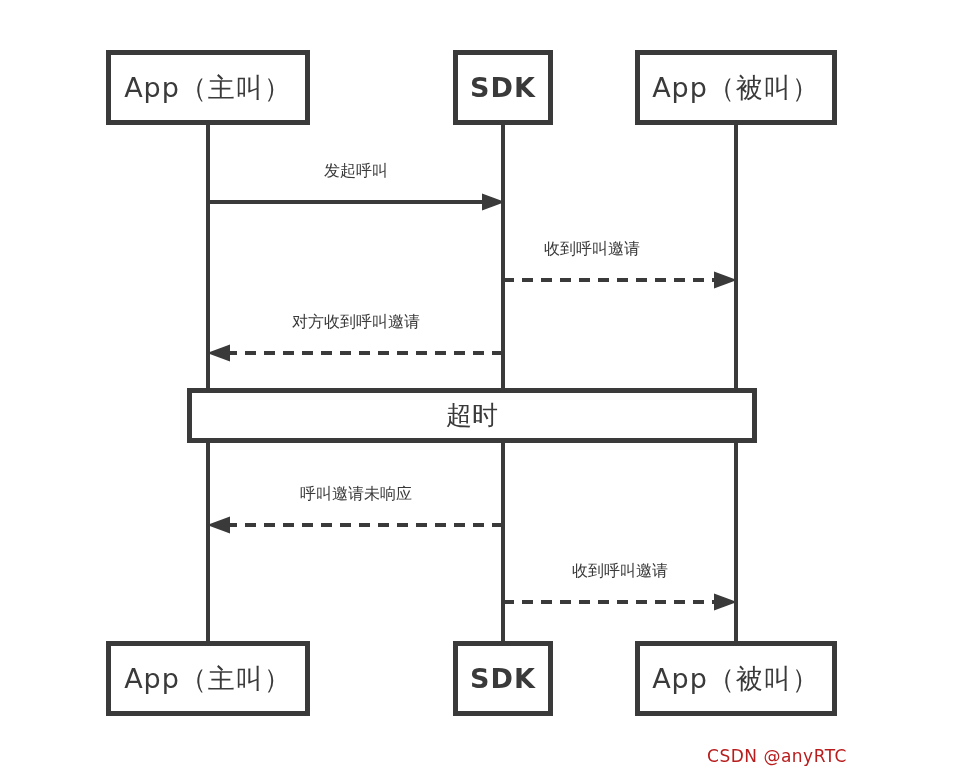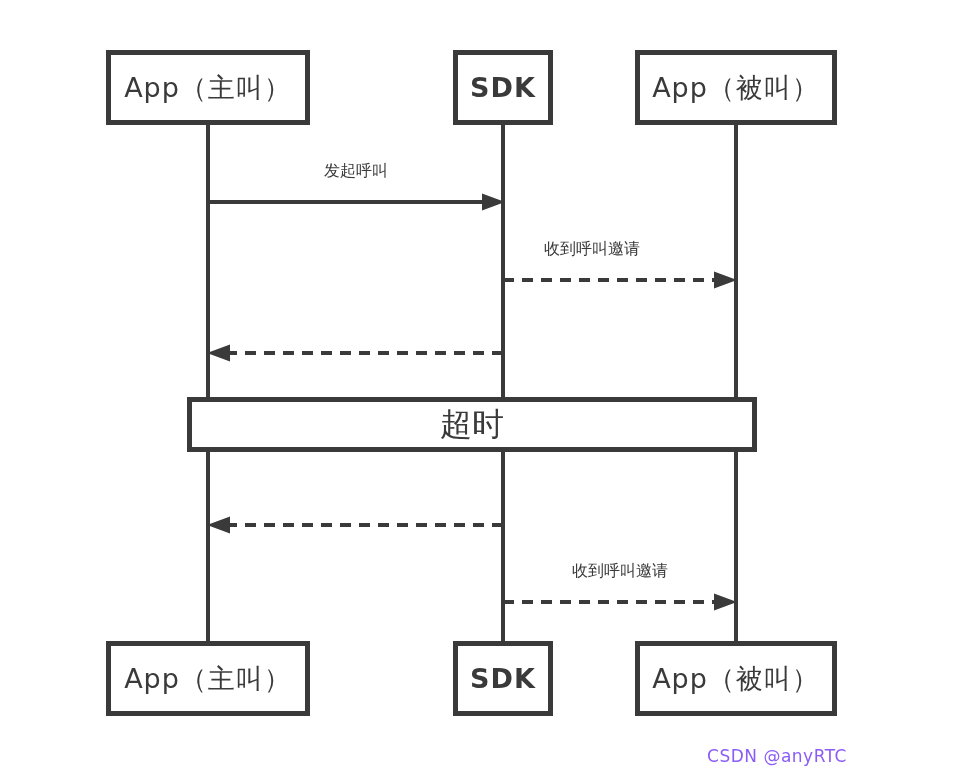--- a/index.html
+++ b/index.html
@@ -55,39 +55,39 @@
   }
   .msg1 { left: 356px; top: 161px; }
   .msg2 { left: 592px; top: 239px; }
   .msg3 { left: 356px; top: 312px; }
   .msg4 { left: 356px; top: 484px; }
   .msg5 { left: 620px; top: 561px; }
 
   .timeout-frame {
     position: absolute;
     left: 187px;
-    top: 397px;
+    top: 388px;
     width: 570px;
     height: 55px;
     box-sizing: border-box;
     border: 5px solid #3a3a3a;
     background: #ffffff;
     display: flex;
     align-items: center;
     justify-content: center;
-    font-size: 32px;
+    font-size: 26px;
     z-index: 3;
   }
 
   .watermark {
     position: absolute;
     right: 25px;
     top: 746px;
     font-size: 17px;
-    color: #8b5cf6;
+    color: #b91c1c;
     letter-spacing: 0.5px;
     z-index: 2;
   }
 </style>
 </head>
 <body>
 
 <div class="stage">
 
   <svg class="wires" width="956" height="782" viewBox="0 0 956 782">
@@ -111,20 +111,22 @@
     <line x1="503" y1="602" x2="716" y2="602" stroke-width="4" stroke-dasharray="11 8"></line>
     <polygon points="737,602 714,593.5 714,610.5"></polygon>
   </svg>
 
   <div class="actor caller row-top">App（主叫）</div>
   <div class="actor sdk row-top">SDK</div>
   <div class="actor callee row-top">App（被叫）</div>
 
   <div class="msg-label msg1">发起呼叫</div>
   <div class="msg-label msg2">收到呼叫邀请</div>
+  <div class="msg-label msg3">对方收到呼叫邀请</div>
+  <div class="msg-label msg4">呼叫邀请未响应</div>
   <div class="msg-label msg5">收到呼叫邀请</div>
 
   <div class="timeout-frame">
     <span>超时</span>
   </div>
 
   <div class="actor caller row-bottom">App（主叫）</div>
   <div class="actor sdk row-bottom">SDK</div>
   <div class="actor callee row-bottom">App（被叫）</div>
 

